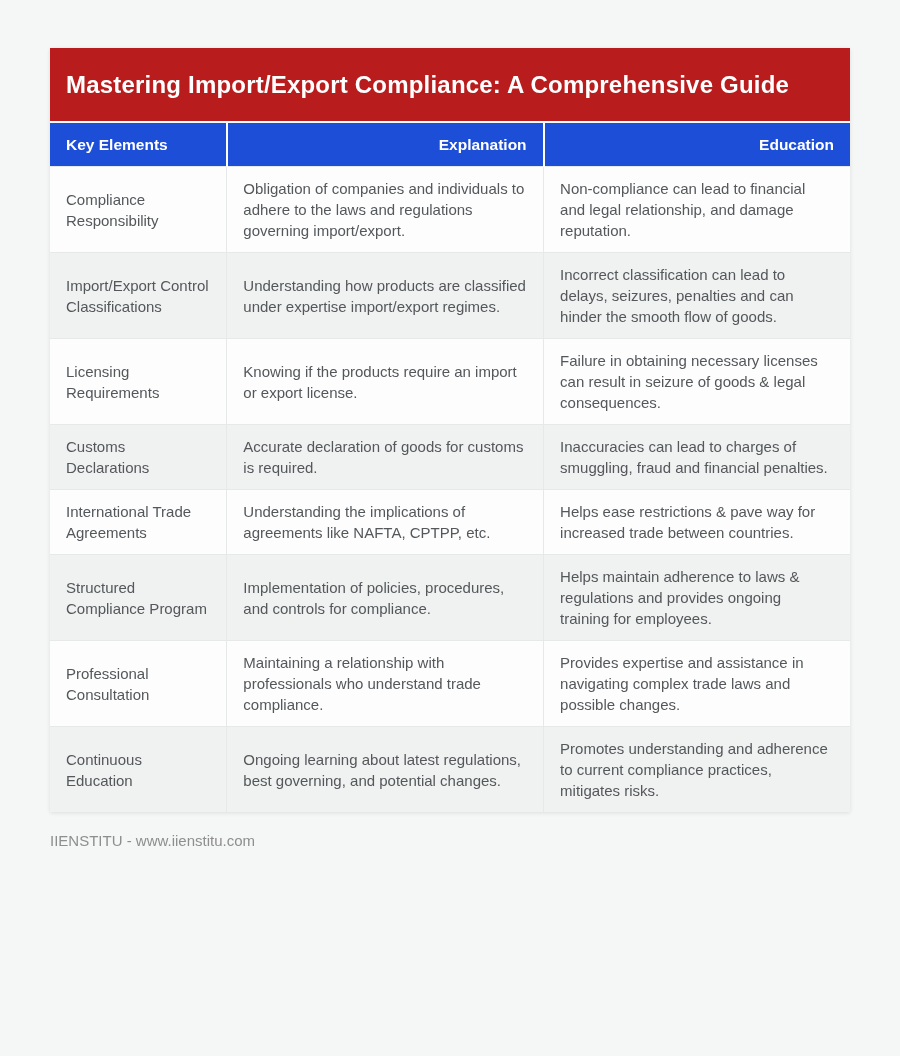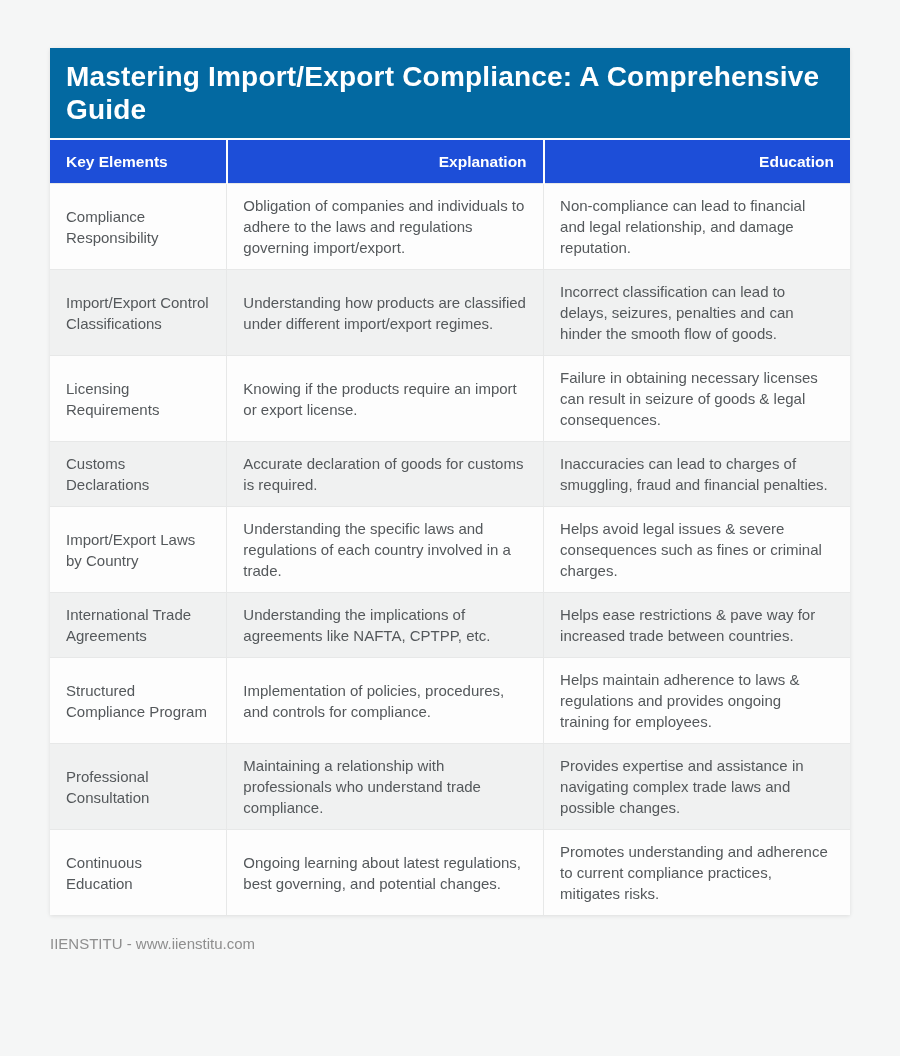--- a/index.html
+++ b/index.html
@@ -13,26 +13,26 @@
     width: 900px;
     min-height: 1056px;
     padding: 48px 50px 0 50px;
   }
   .card {
     width: 800px;
     background: #ffffff;
     box-shadow: 0 1px 4px rgba(0,0,0,0.10);
   }
   .title-bar {
-    background: #0369a1;
+    background: #b91c1c;
     color: #ffffff;
-    font-size: 28px;
+    font-size: 24px;
     font-weight: bold;
     line-height: 33px;
-    padding: 12px 16px;
+    padding: 20px 16px;
     letter-spacing: 0.2px;
   }
   table.guide {
     width: 100%;
     border-collapse: collapse;
     table-layout: fixed;
   }
   col.c-key { width: 22.1%; }
   col.c-exp { width: 39.6%; }
   col.c-imp { width: 38.3%; }
@@ -93,37 +93,32 @@
         </tr>
       </thead>
       <tbody>
         <tr>
           <td>Compliance Responsibility</td>
           <td>Obligation of companies and individuals to adhere to the laws and regulations governing import/export.</td>
           <td>Non-compliance can lead to financial and legal relationship, and damage reputation.</td>
         </tr>
         <tr>
           <td>Import/Export Control Classifications</td>
-          <td>Understanding how products are classified under different import/export regimes.</td>
+          <td>Understanding how products are classified under expertise import/export regimes.</td>
           <td>Incorrect classification can lead to delays, seizures, penalties and can hinder the smooth flow of goods.</td>
         </tr>
         <tr>
           <td>Licensing Requirements</td>
           <td>Knowing if the products require an import or export license.</td>
           <td>Failure in obtaining necessary licenses can result in seizure of goods &amp; legal consequences.</td>
         </tr>
         <tr>
           <td>Customs Declarations</td>
           <td>Accurate declaration of goods for customs is required.</td>
           <td>Inaccuracies can lead to charges of smuggling, fraud and financial penalties.</td>
-        </tr>
-        <tr>
-          <td>Import/Export Laws by Country</td>
-          <td>Understanding the specific laws and regulations of each country involved in a trade.</td>
-          <td>Helps avoid legal issues &amp; severe consequences such as fines or criminal charges.</td>
         </tr>
         <tr>
           <td>International Trade Agreements</td>
           <td>Understanding the implications of agreements like NAFTA, CPTPP, etc.</td>
           <td>Helps ease restrictions &amp; pave way for increased trade between countries.</td>
         </tr>
         <tr>
           <td>Structured Compliance Program</td>
           <td>Implementation of policies, procedures, and controls for compliance.</td>
           <td>Helps maintain adherence to laws &amp; regulations and provides ongoing training for employees.</td>

